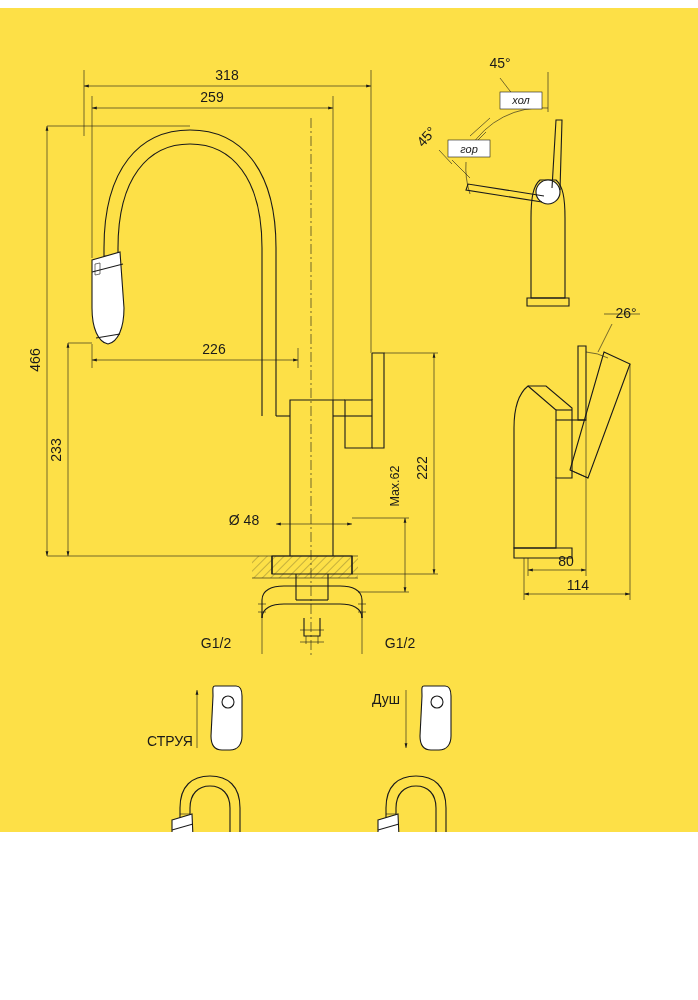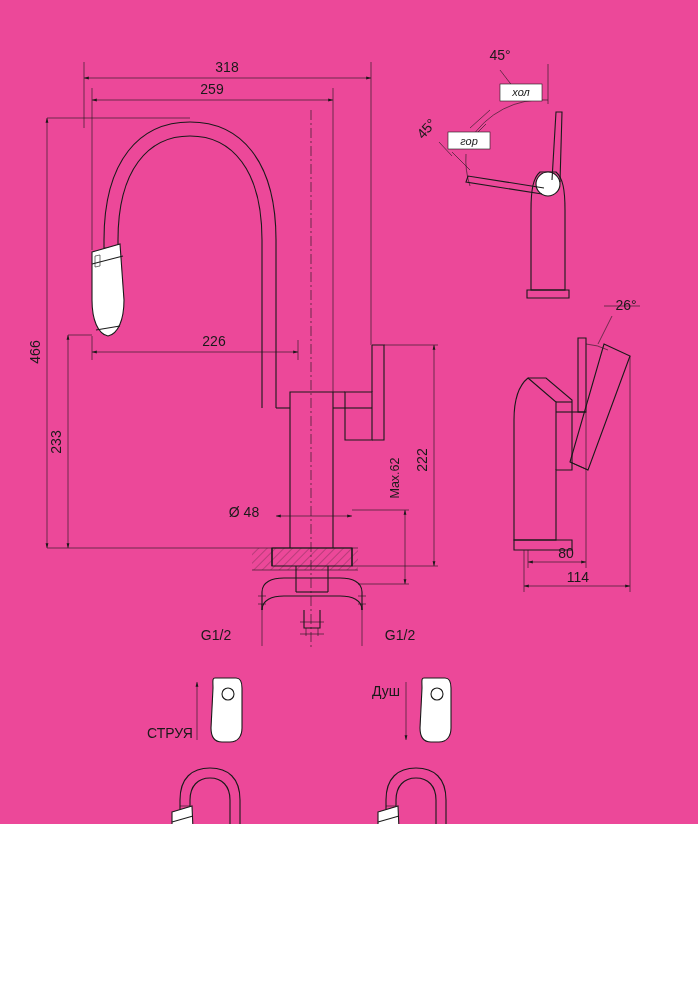--- a/index.html
+++ b/index.html
@@ -9,21 +9,22 @@
   }
   body {
     font-family: "Liberation Sans", sans-serif;
     color: #1a1a1a;
   }
   #sheet {
     position: relative;
     width: 698px;
     height: 824px;
     overflow: hidden;
-    background: #ec4899;
+    background: #fde047;
+    margin-top: 8px;
   }
   svg.drawing {
     position: absolute;
     left: 0;
     top: 0;
     width: 698px;
     height: 1000px;
   }
   .dim-text {
     font-family: "Liberation Sans", sans-serif;

